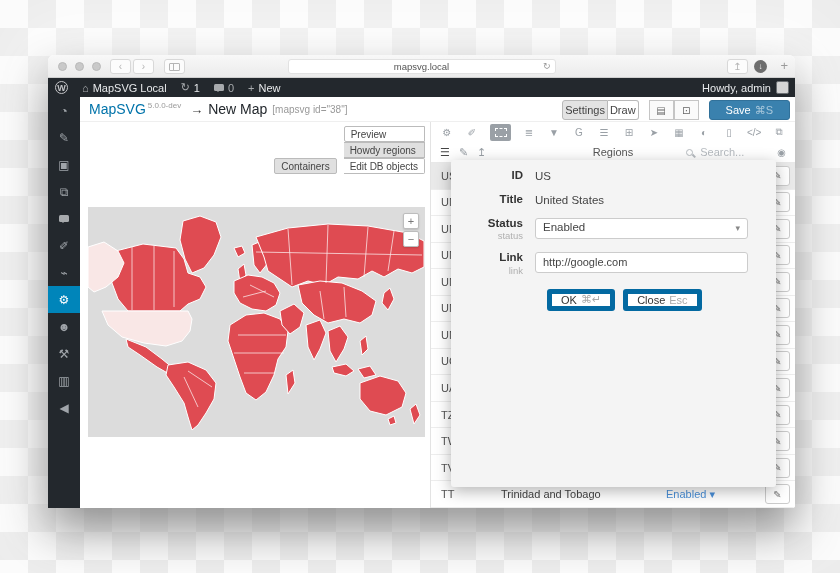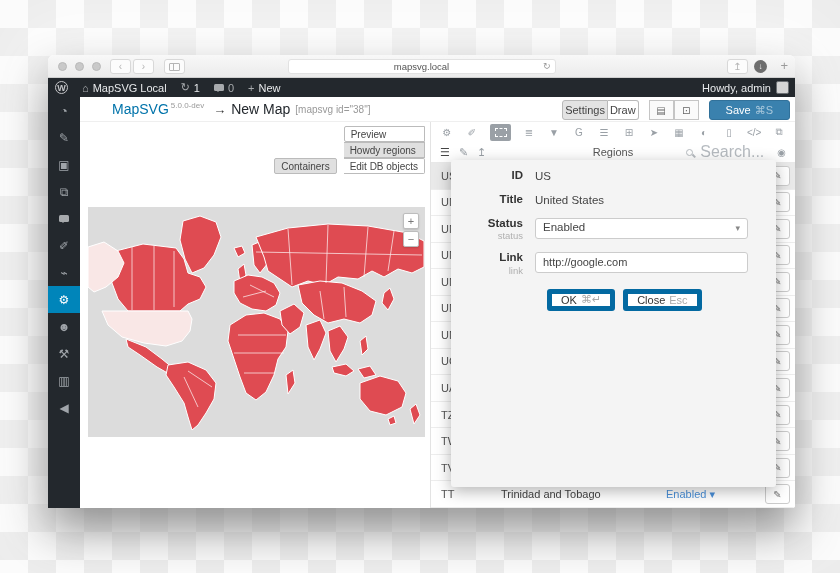--- a/index.html
+++ b/index.html
@@ -49,21 +49,21 @@
 
   
   .wp-sidebar{position:absolute;left:0;top:42px;bottom:0;width:32px;background:#23282d;}
   .wsi{height:27px;display:flex;align-items:center;justify-content:center;color:#a0a5aa;font-size:12px;position:relative;}
   .wsi.active{background:#0085ba;color:#fff;}
   .wsi.active::after{content:'';position:absolute;right:-8px;top:50%;margin-top:-6px;border:6px solid transparent;border-left-color:#0085ba;}
 
   
   .main{position:absolute;left:32px;top:42px;right:0;bottom:0;background:#fff;border-radius:0 0 3px 0;overflow:hidden;}
   .msvg-header{height:25px;border-bottom:1px solid #efefef;display:flex;align-items:center;padding-left:9px;position:relative;}
-  .brand{color:#0073aa;font-size:14px;margin-left:23px;}
+  .brand{color:#0073aa;font-size:14px;}
   .version{color:#9a9a9a;font-size:8px;position:relative;top:-4px;margin:0 4px 0 2px;}
   .h-arrow{color:#333;font-size:13px;margin:0 5px;}
   .h-title{color:#23282d;font-size:14px;font-weight:normal;}
   .shortcode{color:#999;font-size:10px;margin-left:5px;}
   .header-actions{position:absolute;right:5px;top:3px;display:flex;align-items:center;gap:10px;}
   .seg{display:flex;}
   .seg-btn{height:20px;padding:0 2px;font-size:11px;color:#444;background:#fff;border:1px solid #b9b9b9;
     display:flex;align-items:center;}
   .seg-btn:first-child{border-radius:3px 0 0 3px;}
   .seg-btn:last-child{border-radius:0 3px 3px 0;border-left:none;}
@@ -96,21 +96,21 @@
   .icon-row{height:20px;display:flex;align-items:center;justify-content:space-between;padding:0 9px;color:#9aa0a6;}
   .t-ico{font-size:10px;width:14px;text-align:center;}
   .t-ico.active{background:#9aa0a6;border-radius:2px;width:21px;height:17px;display:flex;align-items:center;justify-content:center;}
   .regsel{display:inline-block;width:12px;height:9px;border:1px dashed #fff;}
   .panel-head{height:21px;border-bottom:1px solid #e8e8e8;display:flex;align-items:center;padding:0 9px;gap:9px;
     font-size:11px;color:#666;position:relative;}
   .ph-title{position:absolute;left:0;right:0;text-align:center;color:#555;}
   .ph-right{position:absolute;right:9px;display:flex;align-items:center;gap:7px;}
   .mag{width:7px;height:7px;border:1.5px solid #b6bbc0;border-radius:50%;position:relative;}
   .mag::after{content:'';position:absolute;width:4px;height:1.5px;background:#b6bbc0;transform:rotate(45deg);right:-3.5px;bottom:-1.5px;}
-  .search-input{border:none;outline:none;font-size:16px;color:#555;width:70px;background:transparent;}
+  .search-input{border:none;outline:none;font-size:11px;color:#555;width:70px;background:transparent;}
   .search-input::placeholder{color:#b6bbc0;}
   .eye{color:#9aa0a6;font-size:10px;}
 
   .rows{position:absolute;top:41px;left:0;right:0;bottom:0;overflow:hidden;}
   .row{height:26.54px;border-bottom:1px solid #ededed;display:flex;align-items:center;font-size:11px;
     color:#555;position:relative;padding-left:10px;}
   .row.selected{background:#e9e9e9;}
   .rid{width:60px;}
   .rtitle{width:165px;color:#444;}
   .rstatus{color:#4a90d9;}

